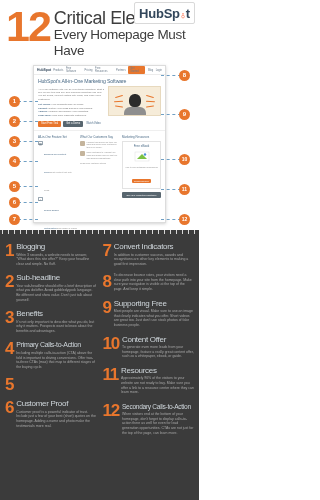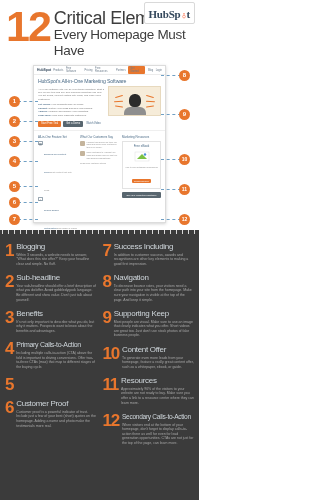--- a/index.html
+++ b/index.html
@@ -11,21 +11,21 @@
   }
   .page { width: 199px; height: 500px; position: relative; }
 
   
   .header { position: relative; background: #ffffff; padding: 3px 5px 0 5px; height: 62px; }
   .logo-box {
     position: absolute; top: 2px; right: 4px;
     background: #fff; border: 1px solid #d9d9d9; border-radius: 2px;
     padding: 2px 4px; line-height: 1;
   }
-  .logo-text { font-size: 11px; font-weight: bold; color: #33475b; letter-spacing: -0.2px; font-family: Liberation Serif, serif; }
+  .logo-text { font-size: 13px; font-weight: bold; color: #33475b; letter-spacing: -0.2px; }
   .sprocket { display:inline-block; width:6px; height:6px; vertical-align:-1px; }
 
   .title-row { display: flex; align-items: flex-start; padding-top: 5px; }
   .big-num {
     font-size: 43px; line-height: 36px; font-weight: bold;
     color: #e8762d; letter-spacing: -2px; padding-left: 1px;
   }
   .title-stack { padding-left: 4px; padding-top: 1px; }
   .title-1 { font-size: 18px; line-height: 18px; color: #3d3d3d; letter-spacing: -0.4px; }
   .title-2 { font-size: 13.5px; line-height: 16px; color: #3d3d3d; letter-spacing: -0.3px; }
@@ -369,35 +369,34 @@
           <div class="item-title">Customer Proof</div>
           <div class="item-desc">Customer proof is a powerful indicator of trust. Include just a few of your best (short) quotes on the homepage. Adding a name and photo make the testimonials more real.</div>
         </div>
       </div>
     </div>
 
     <div class="col">
       <div class="item">
         <div class="item-num">7</div>
         <div class="item-body">
-          <div class="item-title">Success Including</div>
+          <div class="item-title">Convert Indicators</div>
           <div class="item-desc">In addition to customer success, awards and recognitions are other key elements to making a good first impression.</div>
         </div>
       </div>
       <div class="item">
         <div class="item-num">8</div>
         <div class="item-body">
-          <div class="item-title">Navigation</div>
           <div class="item-desc">To decrease bounce rates, your visitors need a clear path into your site from the homepage. Make sure your navigation is visible at the top of the page. And keep it simple.</div>
         </div>
       </div>
       <div class="item">
         <div class="item-num">9</div>
         <div class="item-body">
-          <div class="item-title">Supporting Keep</div>
+          <div class="item-title">Supporting Free</div>
           <div class="item-desc">Most people are visual. Make sure to use an image that clearly indicates what you offer. Short videos are great too. Just don't use stock photos of fake business people.</div>
         </div>
       </div>
       <div class="item">
         <div class="item-num">10</div>
         <div class="item-body">
           <div class="item-title">Content Offer</div>
           <div class="item-desc">To generate even more leads from your homepage, feature a really great content offer, such as a whitepaper, ebook, or guide.</div>
         </div>
       </div>

